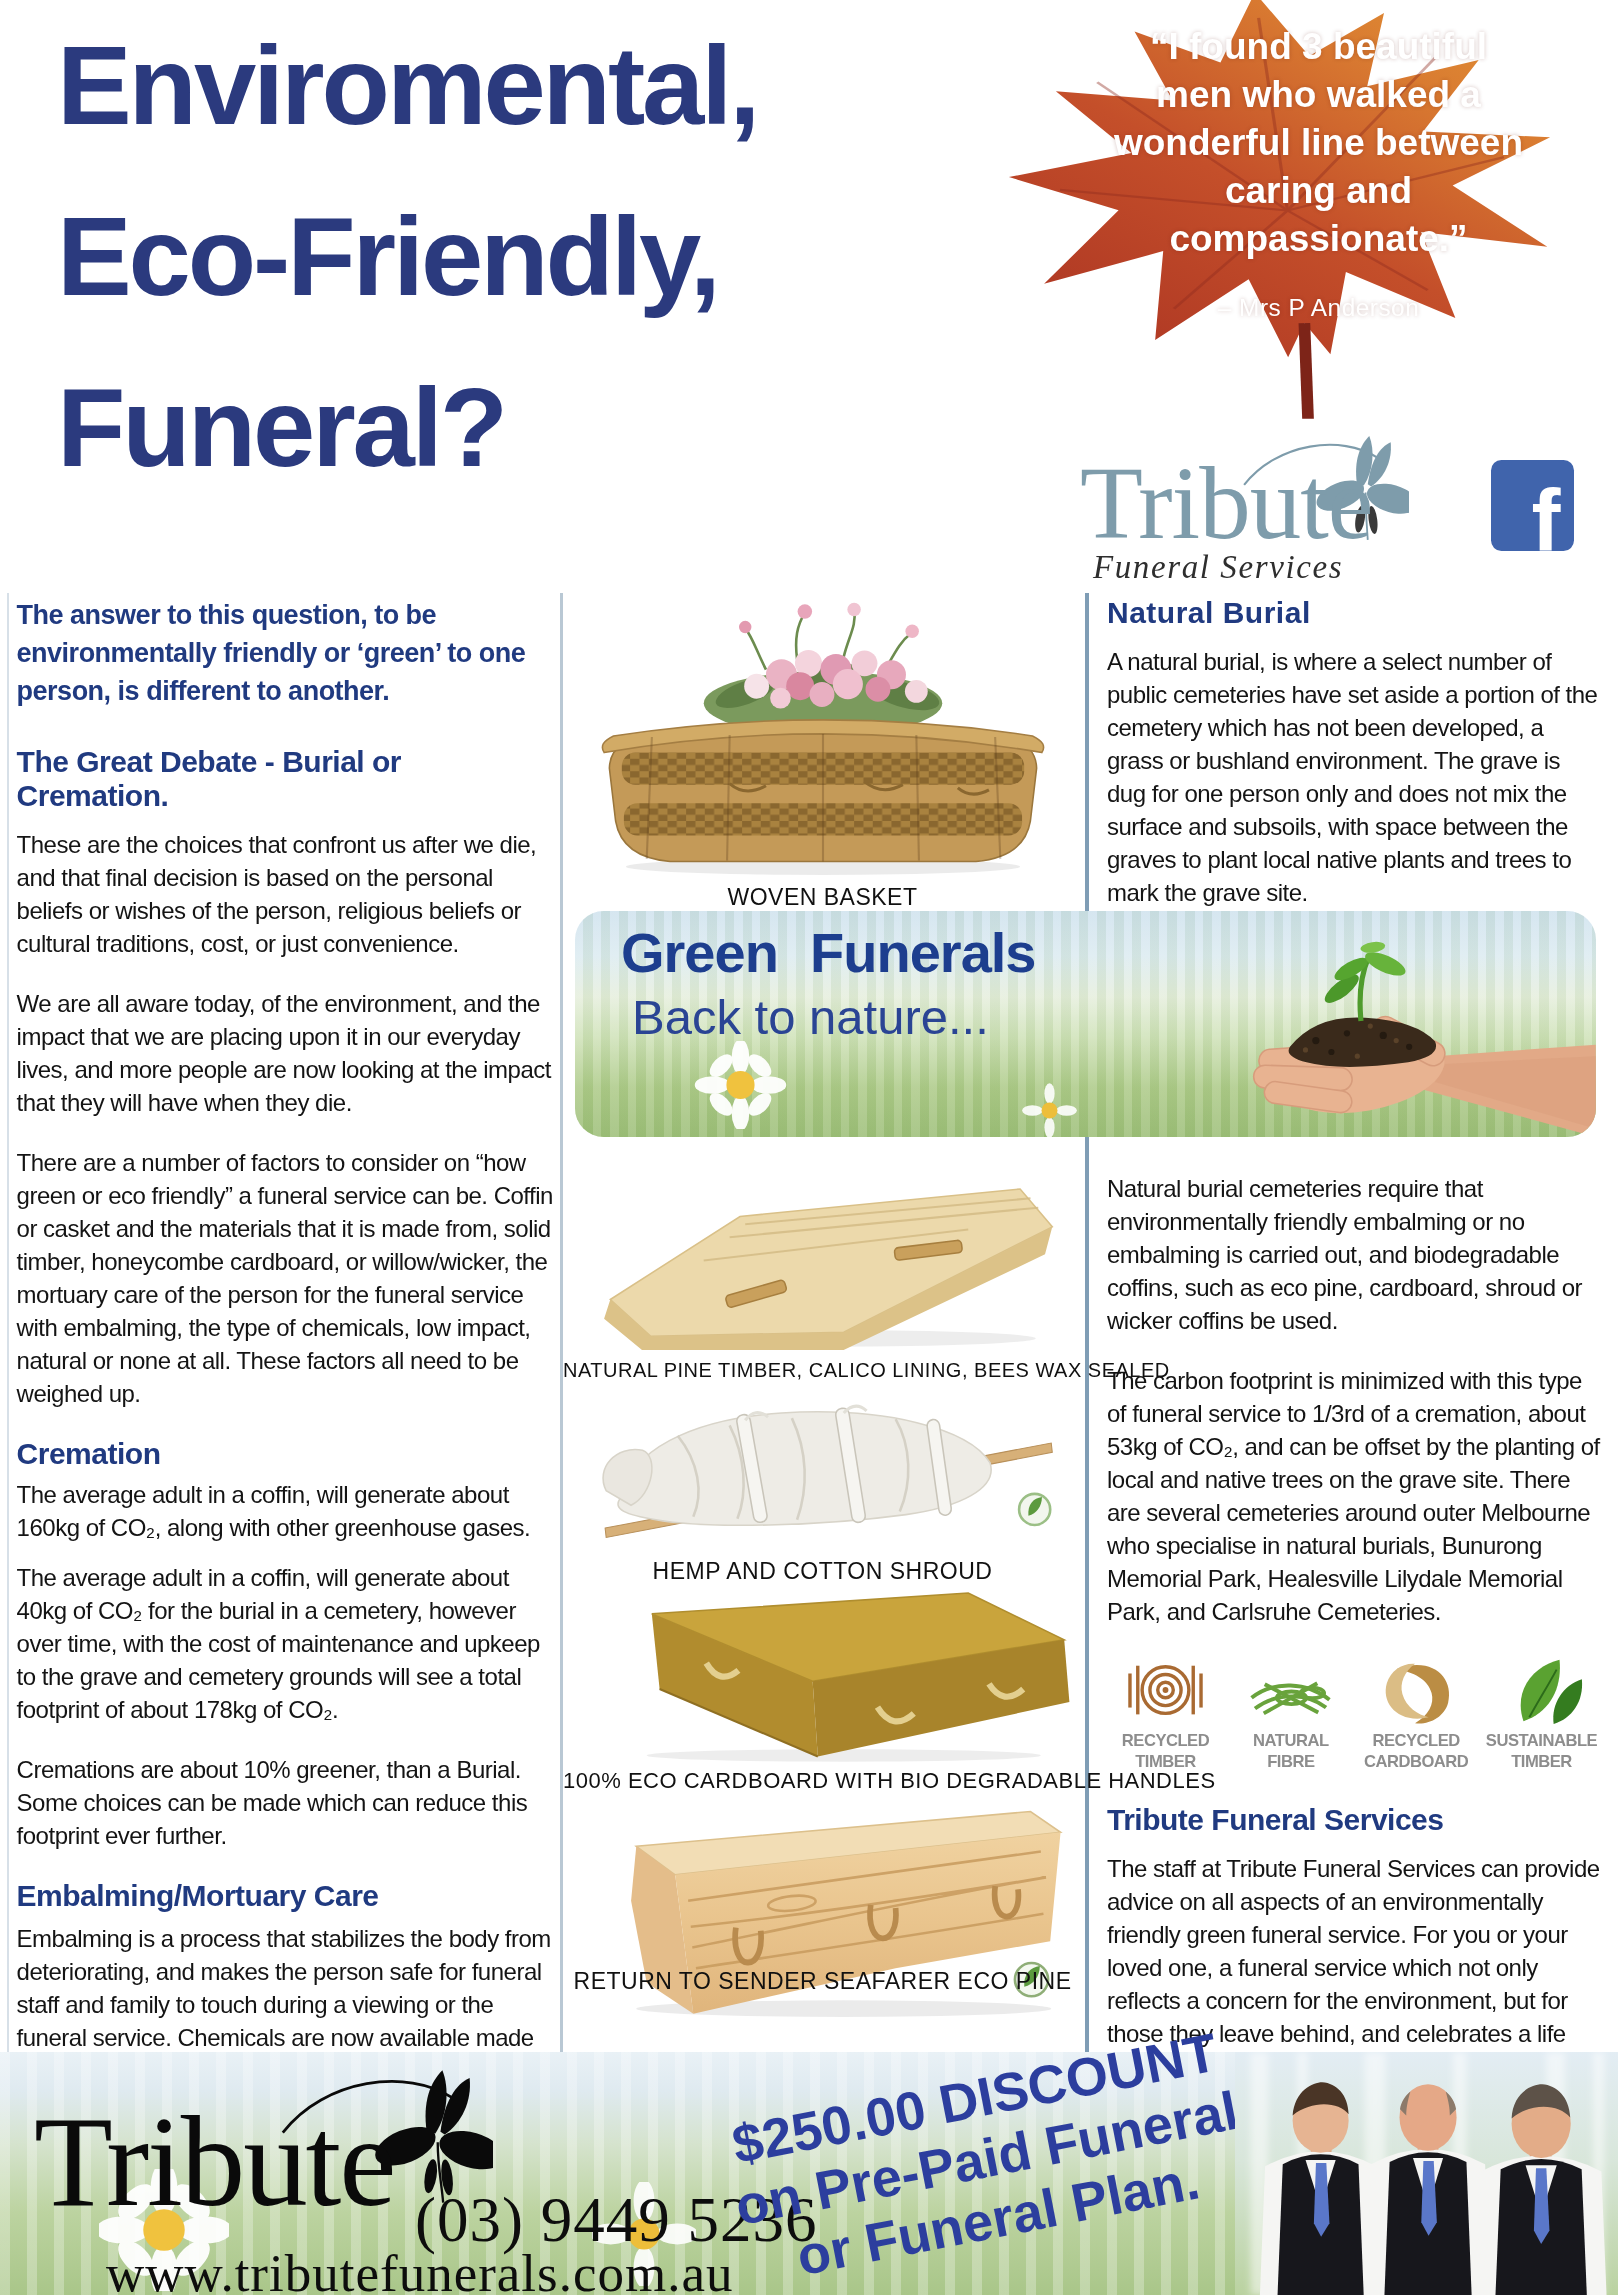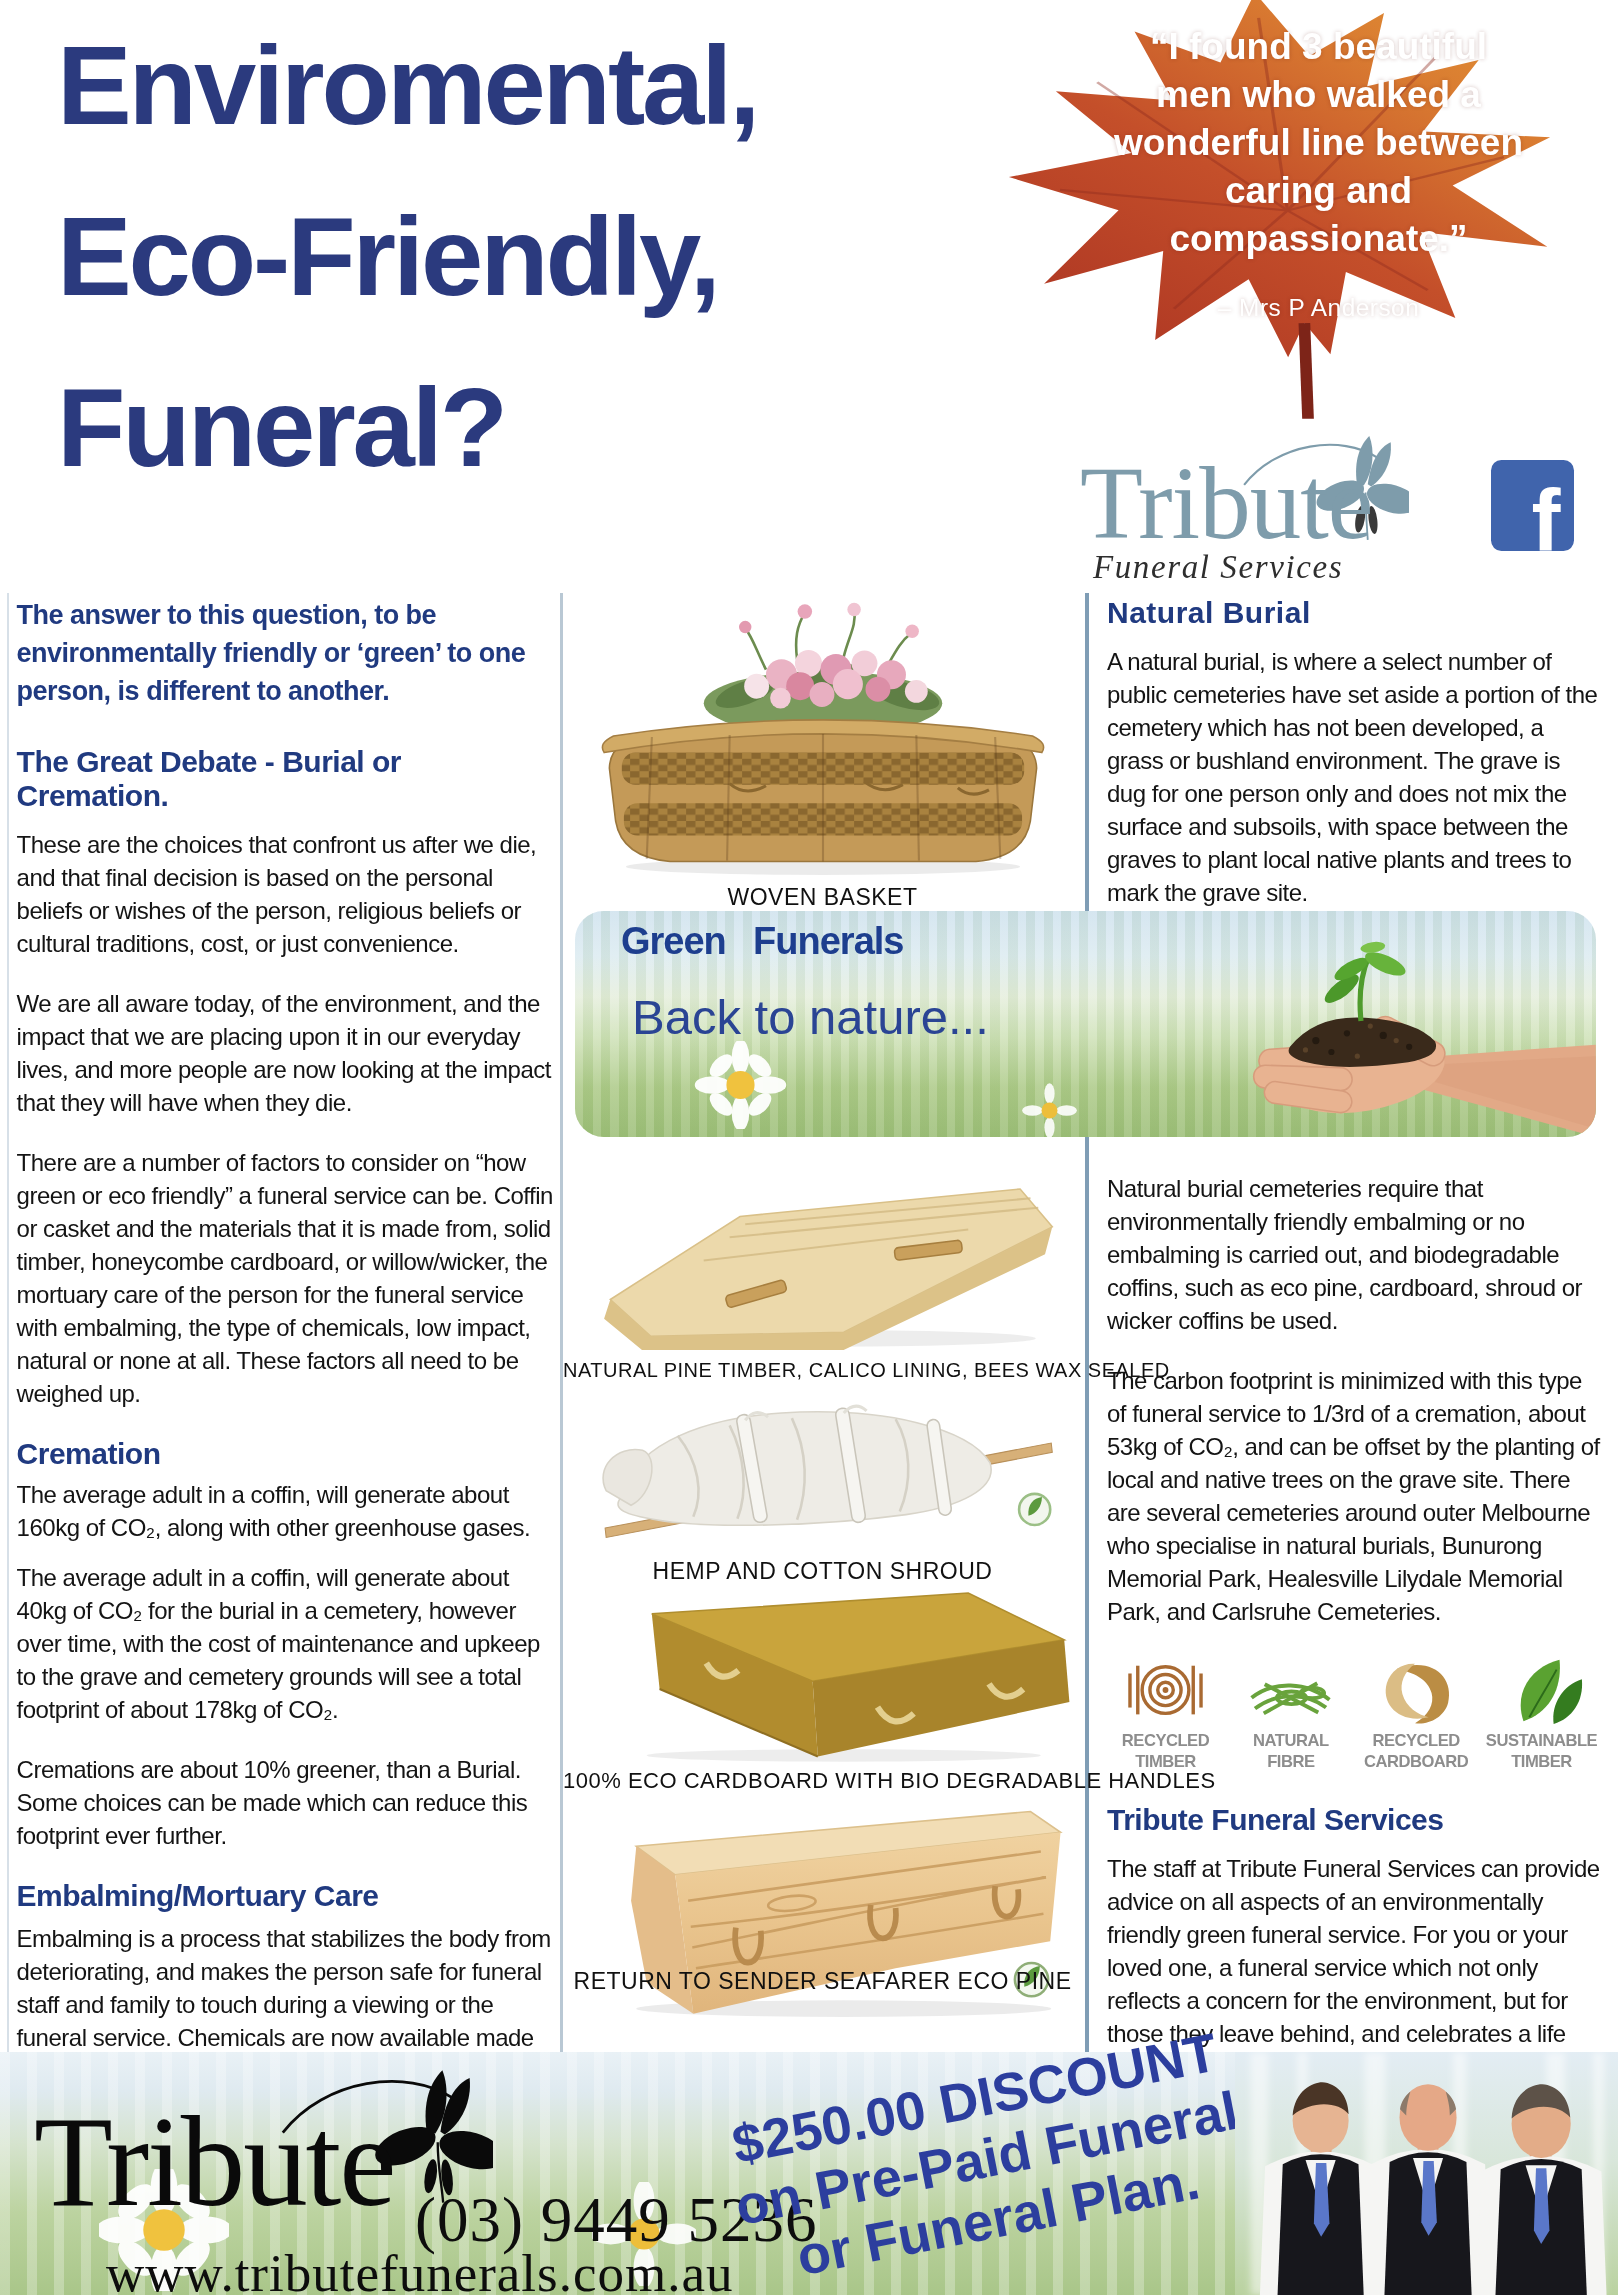--- a/index.html
+++ b/index.html
@@ -49,21 +49,21 @@
            letter-spacing:0.5px;color:#111;white-space:nowrap;}
   .caption.c2{font-size:20px;}
   .caption.c4{font-size:22px;}
 
   
   .banner{position:absolute;left:575px;top:911px;width:1021px;height:226px;border-radius:28.6px;
           overflow:hidden;z-index:2;
           background:linear-gradient(180deg,#cfe2ee 0%,#dcebf1 20%,#e6efdd 38%,#cfe2b8 56%,#adca88 78%,#9cbe77 100%);}
   .banner::after{content:"";position:absolute;inset:0;
           background:repeating-linear-gradient(90deg,rgba(255,255,255,.14) 0 8.3px,rgba(120,160,90,.10) 8.3px 17.7px);}
-  .banner-h{position:absolute;left:46px;top:9.3px;font-size:38px;font-weight:bold;color:#1d3e8e;
+  .banner-h{position:absolute;left:46px;top:9.3px;font-size:56px;font-weight:bold;color:#1d3e8e;
             word-spacing:17.7px;letter-spacing:-1px;z-index:3;}
   .banner-sub{position:absolute;left:57px;top:78px;font-size:49px;color:#2a4494;letter-spacing:0px;z-index:3;}
   .banner-hand{position:absolute;right:0;top:0;width:524px;height:226px;z-index:2;}
   .banner-daisy{position:absolute;z-index:2;}
 
   
   .eco-row{display:flex;justify-content:space-between;margin:24px 0 31px 0;}
   .eco-item{width:117px;text-align:center;}
   .eco-item svg{width:93px;height:73px;}
   .eco-label{font-size:16.6px;line-height:21px;font-weight:bold;color:#8d8d8d;letter-spacing:-0.5px;}

